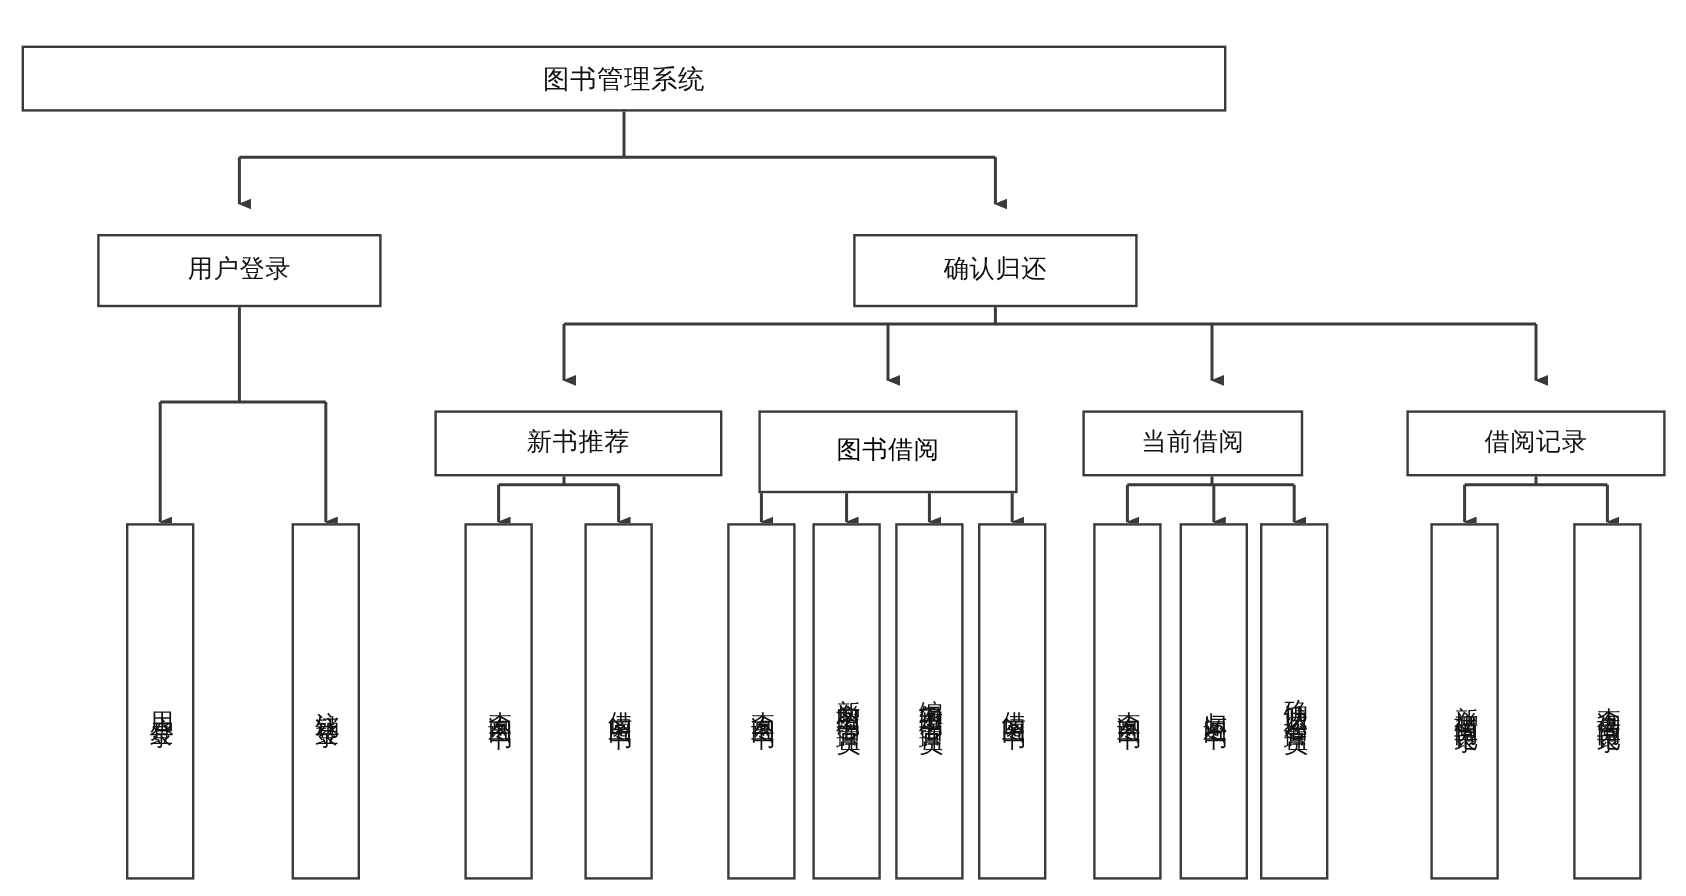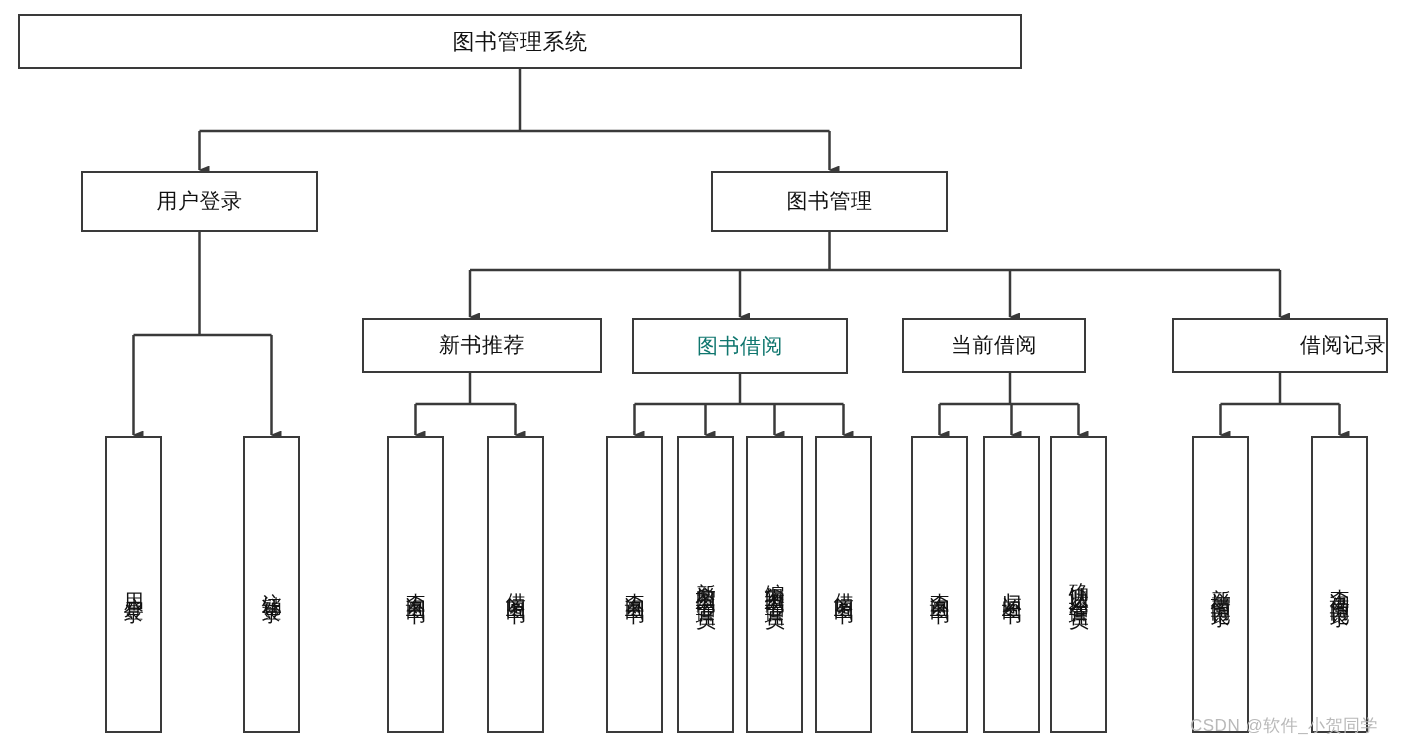--- a/index.html
+++ b/index.html
@@ -33,20 +33,21 @@
     display: flex;
     align-items: center;
     justify-content: center;
     color: #111111;
     line-height: 1.18;
     overflow: hidden;
   }
   .node.horiz {
     font-size: 21px;
     letter-spacing: 0.5px;
+    margin-top: 24px;
   }
   .node.vert {
     writing-mode: vertical-rl;
     text-orientation: upright;
     font-size: 20px;
     letter-spacing: 4px;
     padding: 6px 0;
     align-items: center;
     justify-content: center;
     text-align: center;
@@ -110,32 +111,32 @@
       </g>
   </svg>
   <div id="nodes">
       <div class="node horiz root" style="left: 18px; top: 14px; width: 1004px; height: 55px; border-color: rgb(58, 58, 58); color: rgb(17, 17, 17);">
         <span>图书管理系统</span>
       </div>
       <div class="node horiz" style="left: 81px; top: 171px; width: 237px; height: 61px; border-color: rgb(58, 58, 58); color: rgb(17, 17, 17);">
         <span>用户登录</span>
       </div>
       <div class="node horiz" style="left: 711px; top: 171px; width: 237px; height: 61px; border-color: rgb(58, 58, 58); color: rgb(17, 17, 17);">
-        <span>图书管理</span>
+        <span>确认归还</span>
       </div>
       <div class="node horiz" style="left: 362px; top: 318px; width: 240px; height: 55px; border-color: rgb(58, 58, 58); color: rgb(17, 17, 17);">
         <span>新书推荐</span>
       </div>
-      <div class="node horiz" style="left: 632px; top: 318px; width: 216px; height: 56px; border-color: rgb(58, 58, 58); color: #0f766e;">
+      <div class="node horiz" style="left: 632px; top: 318px; width: 216px; height: 69px; border-color: rgb(58, 58, 58); color: #000000;">
         <span>图书借阅</span>
       </div>
       <div class="node horiz" style="left: 902px; top: 318px; width: 184px; height: 55px; border-color: rgb(58, 58, 58); color: rgb(17, 17, 17);">
         <span>当前借阅</span>
       </div>
-      <div class="node horiz" style="left: 1172px; top: 318px; width: 216px; height: 55px; border-color: rgb(58, 58, 58); color: rgb(17, 17, 17); justify-content: flex-end;">
+      <div class="node horiz" style="left: 1172px; top: 318px; width: 216px; height: 55px; border-color: rgb(58, 58, 58); color: rgb(17, 17, 17);">
         <span>借阅记录</span>
       </div>
       <div class="node vert" style="left: 105px; top: 436px; width: 57px; height: 297px; border-color: rgb(58, 58, 58); color: rgb(17, 17, 17);">
         <span>用户登录</span>
       </div>
       <div class="node vert" style="left: 243px; top: 436px; width: 57px; height: 297px; border-color: rgb(58, 58, 58); color: rgb(17, 17, 17);">
         <span>注销登录</span>
       </div>
       <div class="node vert" style="left: 387px; top: 436px; width: 57px; height: 297px; border-color: rgb(58, 58, 58); color: rgb(17, 17, 17);">
         <span>查询图书</span>
@@ -164,14 +165,13 @@
       <div class="node vert" style="left: 1050px; top: 436px; width: 57px; height: 297px; border-color: rgb(58, 58, 58); color: rgb(17, 17, 17);">
         <span>确认归还（管理员）</span>
       </div>
       <div class="node vert" style="left: 1192px; top: 436px; width: 57px; height: 297px; border-color: rgb(58, 58, 58); color: rgb(17, 17, 17);">
         <span>新增借阅记录</span>
       </div>
       <div class="node vert" style="left: 1311px; top: 436px; width: 57px; height: 297px; border-color: rgb(58, 58, 58); color: rgb(17, 17, 17);">
         <span>查询借阅记录</span>
       </div>
     </div>
-  <div class="watermark" style="left: 1190px; top: 714px; color: rgb(185, 185, 185);">CSDN @软件_小贺同学</div>
 </div>
 
 </body></html>

